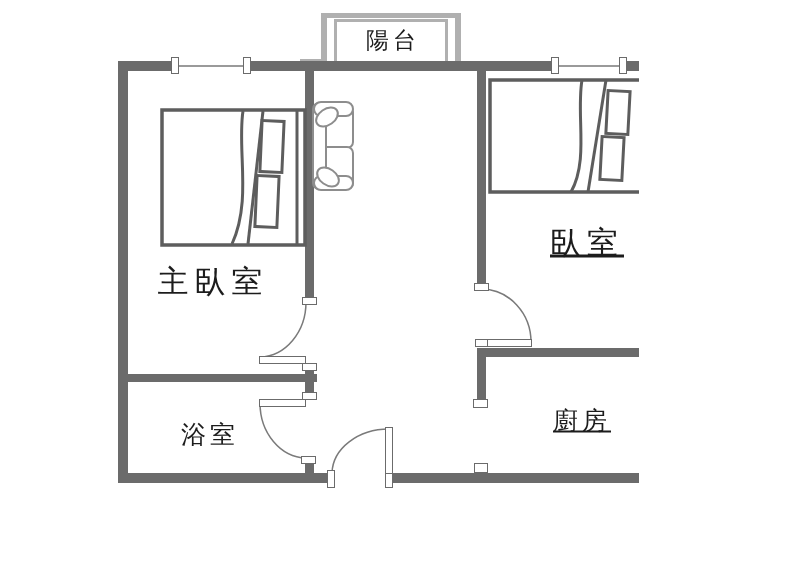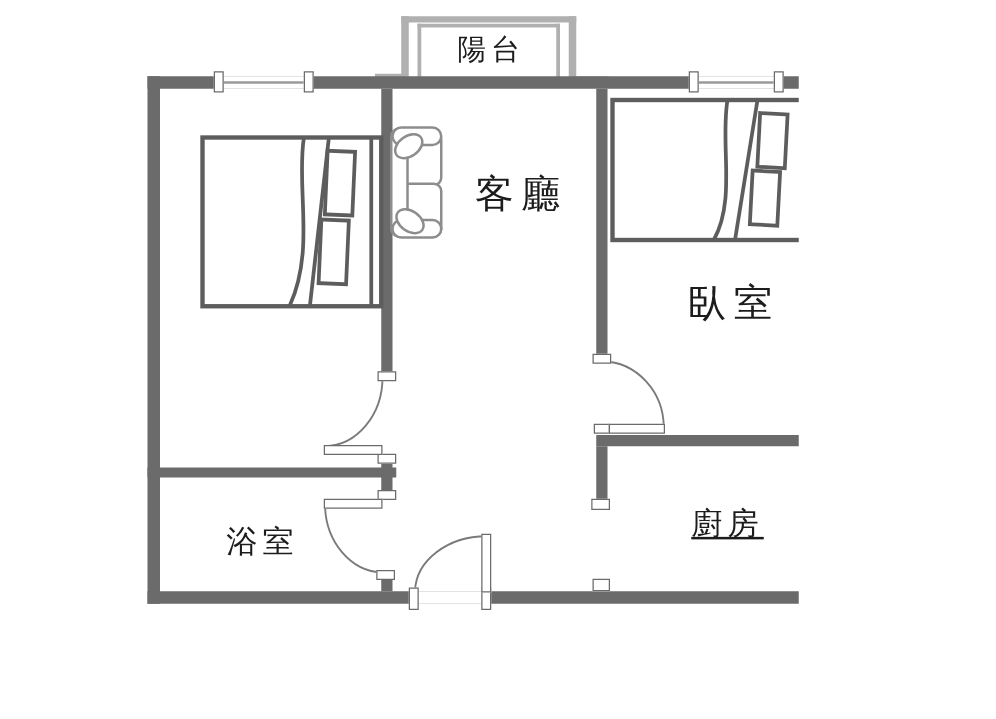--- a/index.html
+++ b/index.html
@@ -113,18 +113,18 @@
   <div class="jamb" style="left:243px;top:57px;width:8px;height:17px;"></div>
   <div class="jamb" style="left:551px;top:57px;width:8px;height:17px;"></div>
   <div class="jamb" style="left:619px;top:57px;width:8px;height:17px;"></div>
 
   <div class="leaf" style="left:259px;top:356px;width:47px;height:8px;"></div>
   <div class="leaf" style="left:259px;top:399px;width:47px;height:8px;"></div>
   <div class="leaf" style="left:487px;top:339px;width:45px;height:8px;"></div>
   <div class="leaf" style="left:385px;top:427px;width:8px;height:47px;"></div>
 
   <div class="label xs" style="left:391px;top:40px;">陽台</div>
-  <div class="label lg" style="left:414px;top:155px;">客廳</div>
-  <div class="label lg" style="left:584px;top:242px;">臥室</div>
+  <div class="label lg" style="left:584px;top:242px;text-decoration:underline;">臥室</div>
+  <div class="label lg" style="left:210px;top:281px;">主臥室</div>
   <div class="label sm" style="left:208px;top:434px;">浴室</div>
   <div class="label sm" style="left:580px;top:420px;text-decoration:underline;">廚房</div>
 
 </div>
 
 </body></html>

